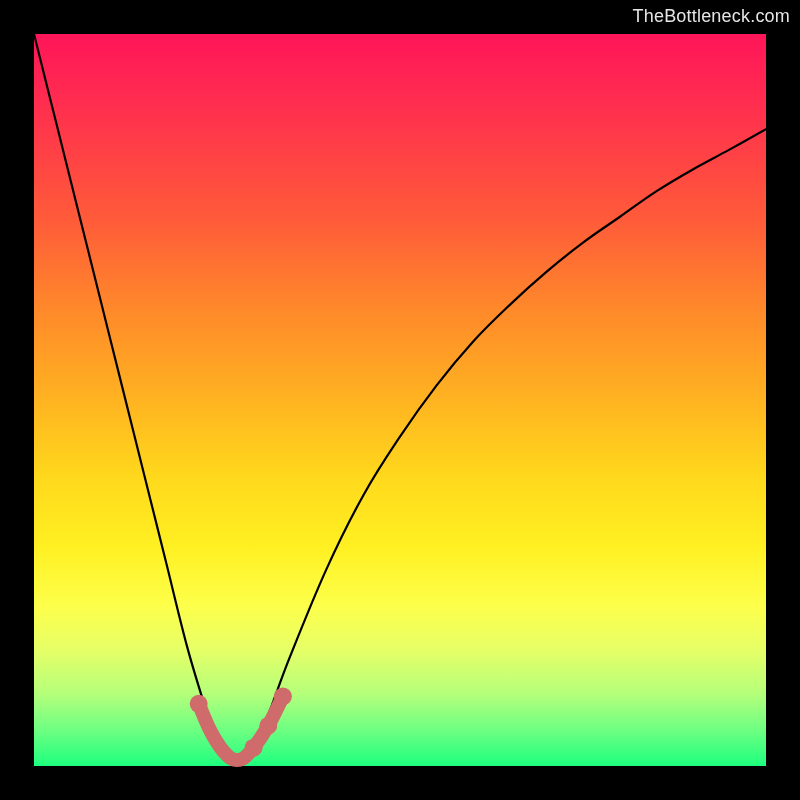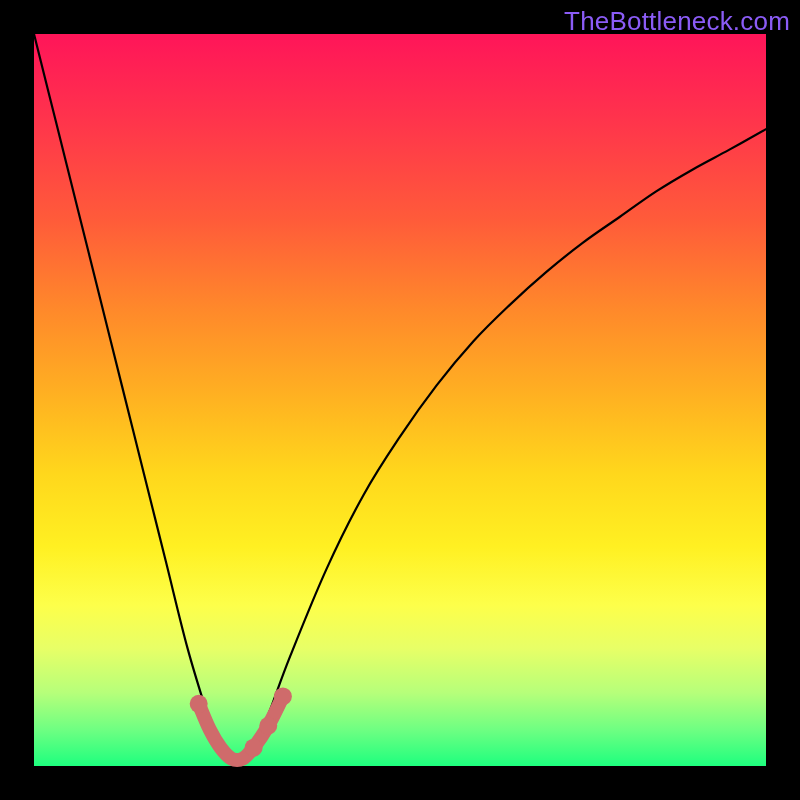--- a/index.html
+++ b/index.html
@@ -38,22 +38,22 @@
       #e7ff67 84%,
       #b6ff7a 90%,
       #6fff82 95%,
       #1eff7e 100%
     );
   }
   .watermark {
     position: absolute;
     top: 6px;
     right: 10px;
-    color: #8b5cf6;
-    font-size: 26px;
+    color: #e5e5e5;
+    font-size: 18px;
     letter-spacing: 0.2px;
   }
   svg.curve {
     position: absolute;
     top: 0;
     left: 0;
     width: 732px;
     height: 732px;
     overflow: visible;
   }

